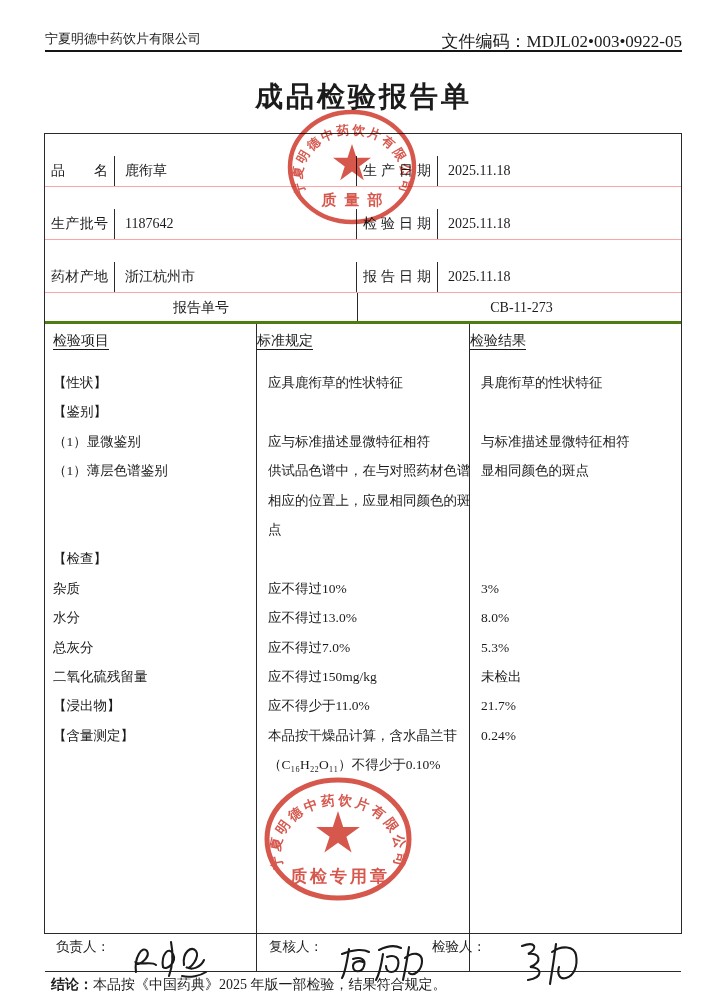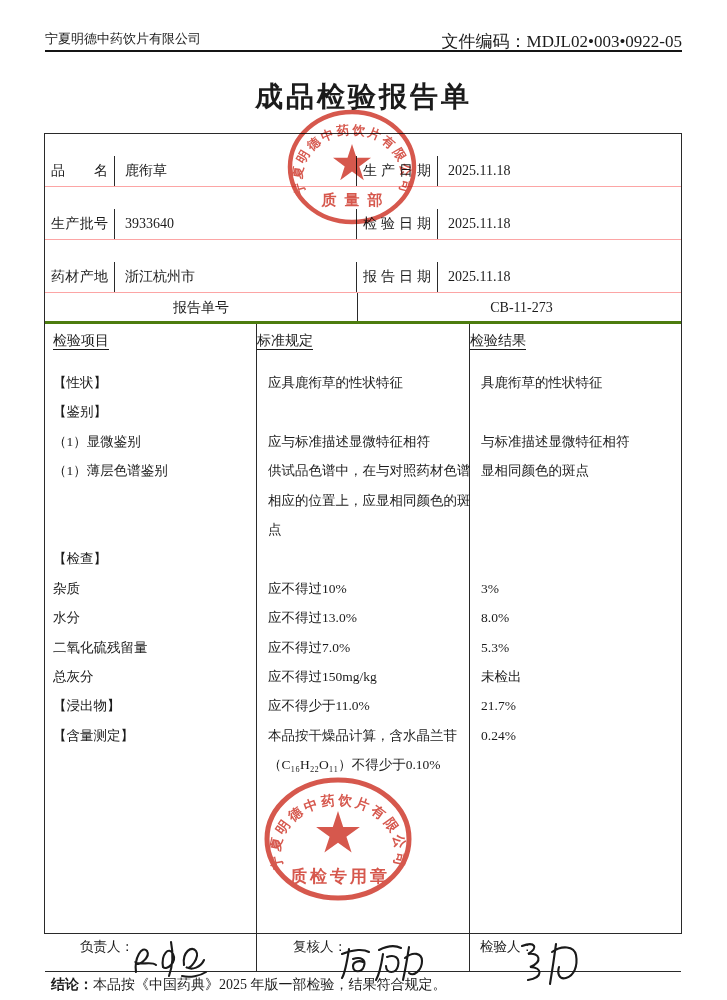--- a/index.html
+++ b/index.html
@@ -35,21 +35,21 @@
   .insp-col:first-child .insp-h { text-align:left; padding-left:8px; }
   .insp-h span { text-decoration:underline; text-underline-offset:4px;margin-top:40px; }
   .ln { height:29.4px; line-height:29.4px; font-size:13.5px; padding-left:11px;
         white-space:nowrap; }
   .insp-col:first-child .ln { padding-left:8px; }
 
   .concl-row { height:27px; line-height:26px; font-size:14px; padding-left:6px; white-space:nowrap; }
   .concl-label { font-weight:bold; }
 
   .sig-row { position:absolute; left:44px; top:936px; width:638px; height:64px; font-size:13.5px; }
-  .sig-label { position:absolute; top:2px;margin-left:24px; }
+  .sig-label { position:absolute; top:2px; }
   .sig-svg { position:absolute; }
 
   .stamp { position:absolute; mix-blend-mode:multiply; opacity:0.85; pointer-events:none; }
   .stamp text { font-family:"Liberation Serif","DejaVu Serif",serif; font-weight:bold; }
 </style>
 </head>
 <body>
 
 <div class="hdr-left">宁夏明德中药饮片有限公司</div>
 <div class="hdr-right">文件编码：MDJL02•003•0922-05</div>
@@ -59,21 +59,21 @@
 <div class="doc-table">
 
   <div class="info-row">
     <div class="cell lbl">品　名</div>
     <div class="cell val">鹿衔草</div>
     <div class="cell lbl">生产日期</div>
     <div class="cell val">2025.11.18</div>
   </div>
   <div class="info-row">
     <div class="cell lbl">生产批号</div>
-    <div class="cell val">3933640</div>
+    <div class="cell val">1187642</div>
     <div class="cell lbl">检验日期</div>
     <div class="cell val">2025.11.18</div>
   </div>
   <div class="info-row">
     <div class="cell lbl">药材产地</div>
     <div class="cell val">浙江杭州市</div>
     <div class="cell lbl">报告日期</div>
     <div class="cell val">2025.11.18</div>
   </div>
   <div class="report-row">
@@ -87,22 +87,22 @@
       <div class="lines">
           <div class="ln">【性状】</div>
           <div class="ln">【鉴别】</div>
           <div class="ln">（1）显微鉴别</div>
           <div class="ln">（1）薄层色谱鉴别</div>
           <div class="ln"></div>
           <div class="ln"></div>
           <div class="ln">【检查】</div>
           <div class="ln">杂质</div>
           <div class="ln">水分</div>
+          <div class="ln">总灰分</div>
           <div class="ln">二氧化硫残留量</div>
-          <div class="ln">总灰分</div>
           <div class="ln">【浸出物】</div>
           <div class="ln">【含量测定】</div>
           <div class="ln"></div>
         </div>
     </div>
     <div class="insp-col">
       <div class="insp-h"><span>标准规定</span></div>
       <div class="lines">
           <div class="ln">应具鹿衔草的性状特征</div>
           <div class="ln"></div>
@@ -142,21 +142,21 @@
   </div>
 
   <div class="concl-row">
     <span class="concl-label">结论：</span><span>本品按《中国药典》2025 年版一部检验，结果符合规定。</span>
   </div>
 </div>
 
 <div class="sig-row">
   <span class="sig-label" style="left:12px">负责人：</span>
   <span class="sig-label" style="left:225px">复核人：</span>
-  <span class="sig-label" style="left:412px">检验人：</span>
+  <span class="sig-label" style="left:388px">检验人：</span>
 
   <svg class="sig-svg" style="left:82px; top:0" width="85" height="52" viewBox="0 0 85 52">
     <g fill="none" stroke="#1a1a1a" stroke-width="2.1" stroke-linecap="round">
       <path d="M10,36 C8,22 16,9 21,15 C25,21 12,31 10,27 C16,29 26,25 30,29"></path>
       <path d="M37,31 C35,18 43,10 47,18 C51,26 41,35 37,31 M45,6 C47,16 47,29 43,40"></path>
       <path d="M58,29 C56,16 66,9 70,15 C74,21 64,35 60,31 C66,35 75,31 78,24 M56,40 C64,42 74,40 80,36"></path>
     </g>
   </svg>
   <svg class="sig-svg" style="left:290px; top:0" width="95" height="52" viewBox="0 0 95 52">
     <g fill="none" stroke="#1a1a1a" stroke-width="2.1" stroke-linecap="round">

